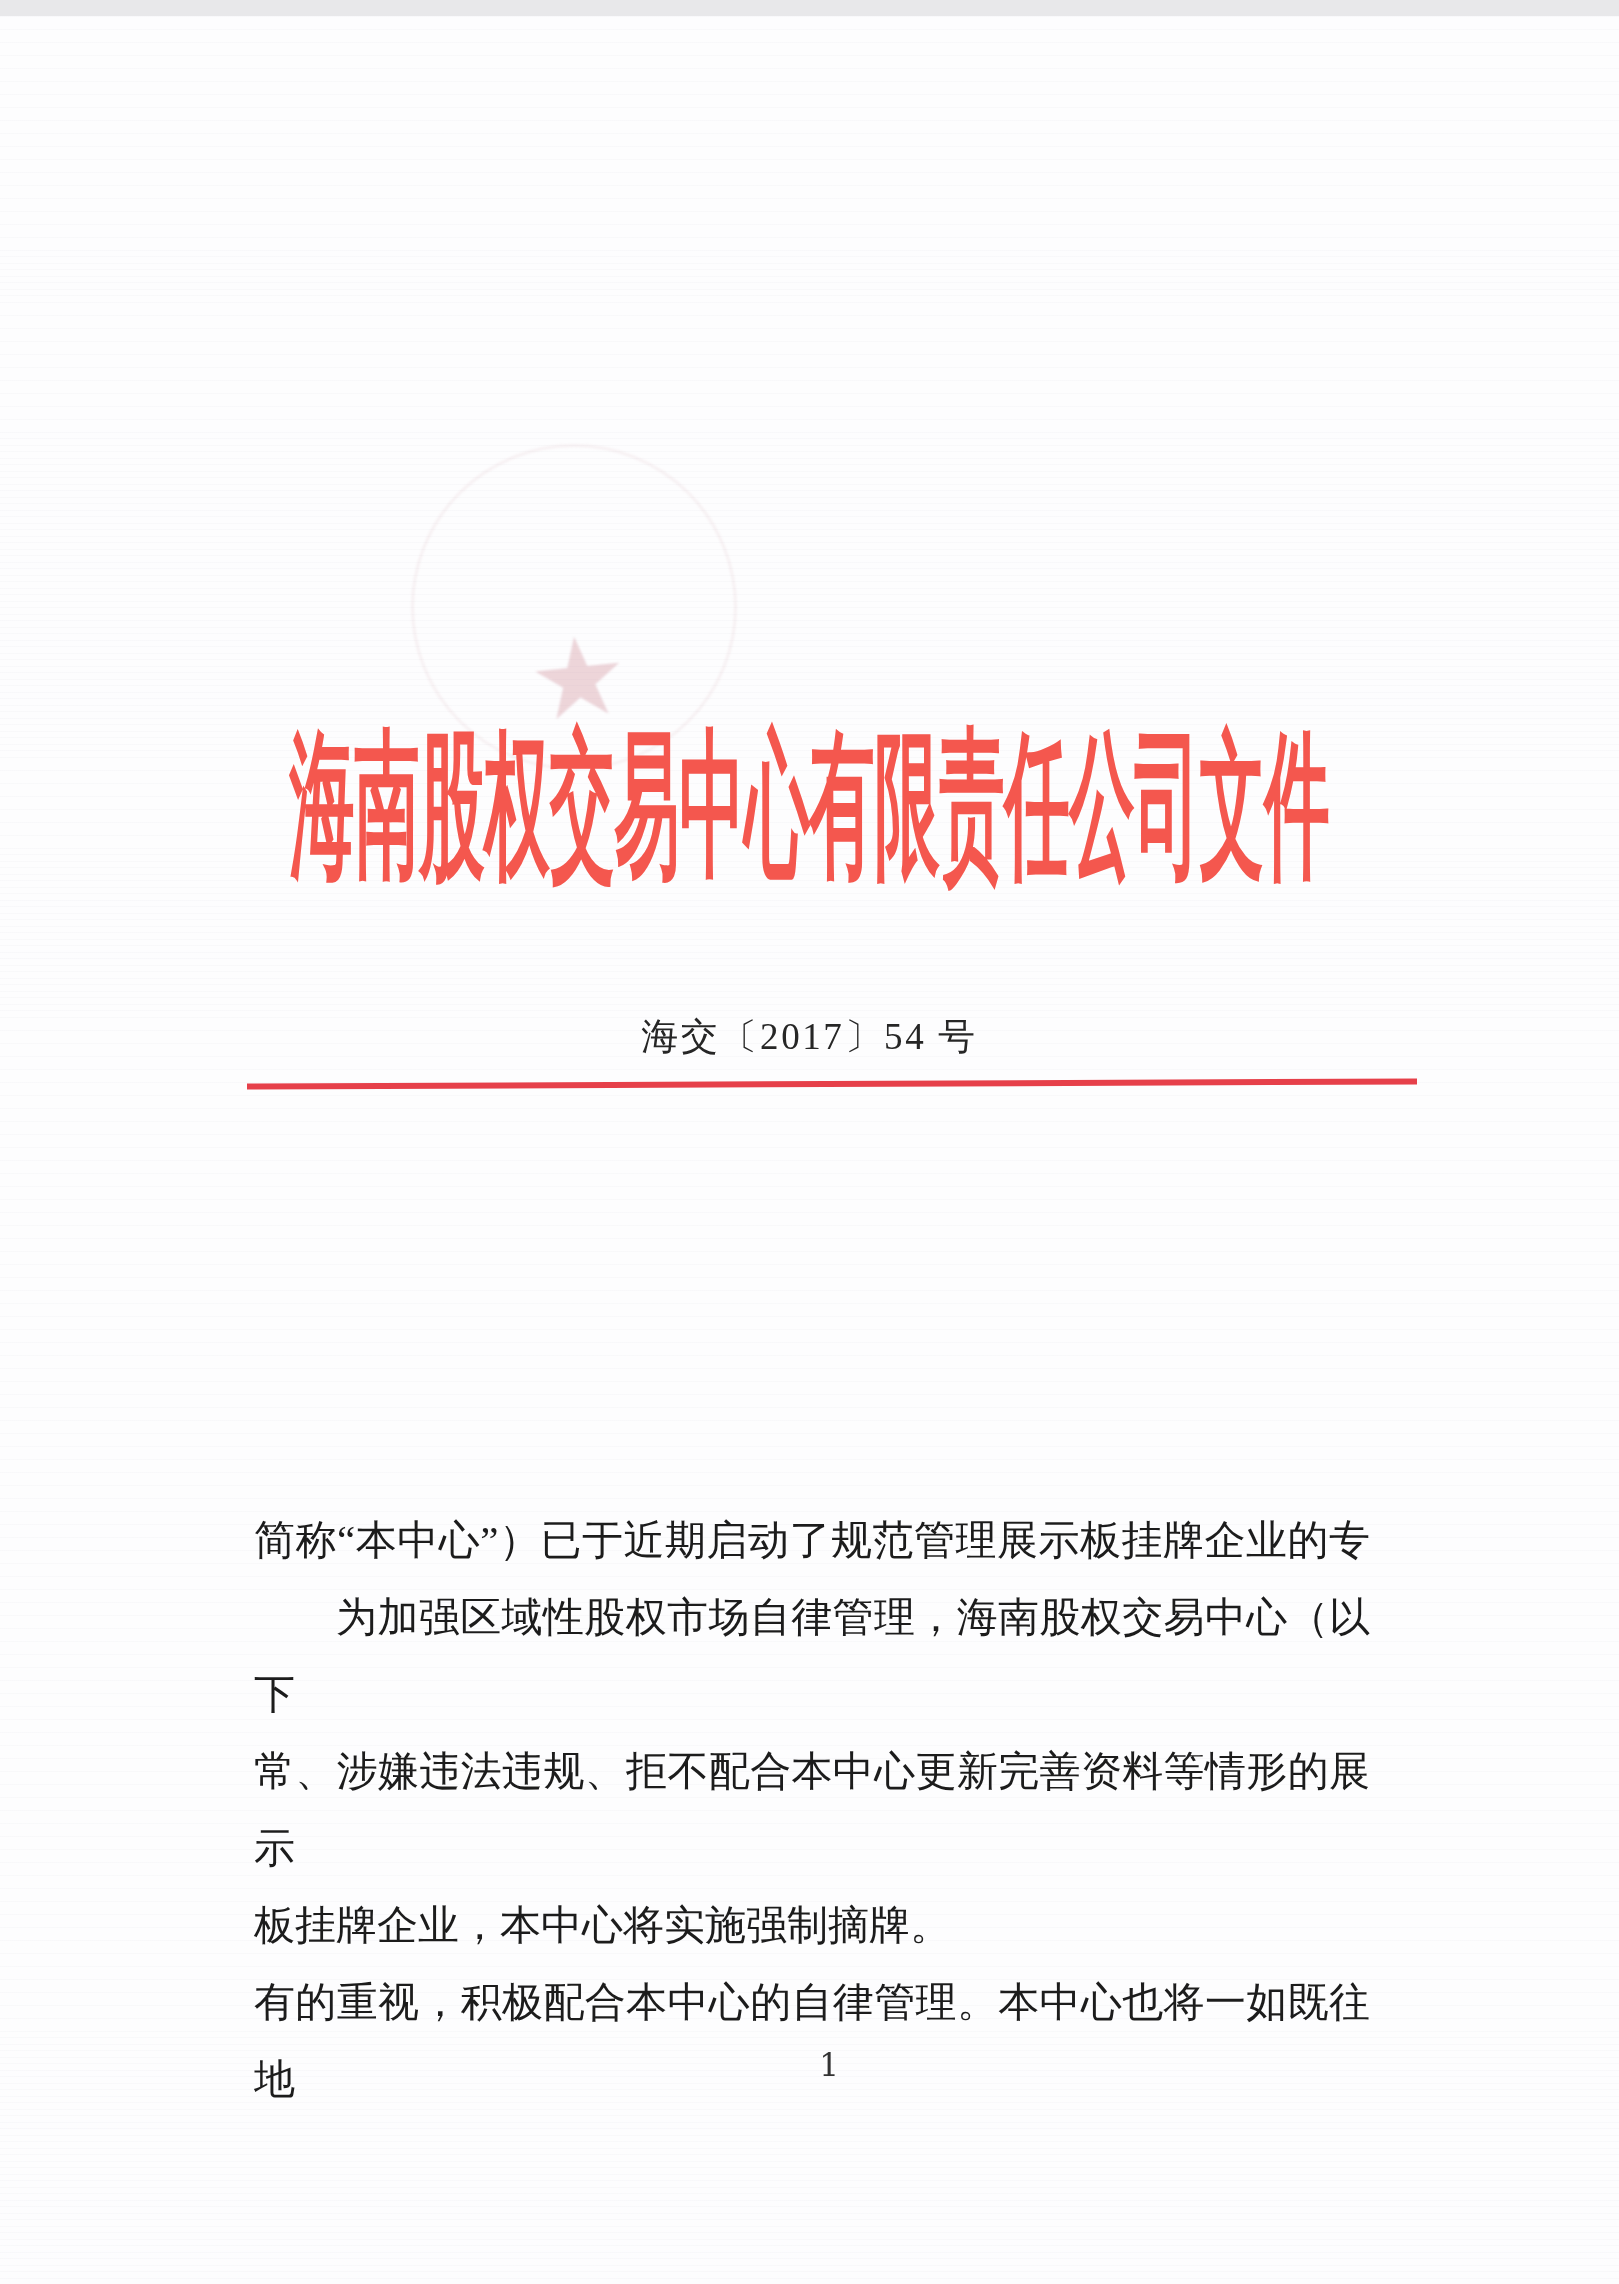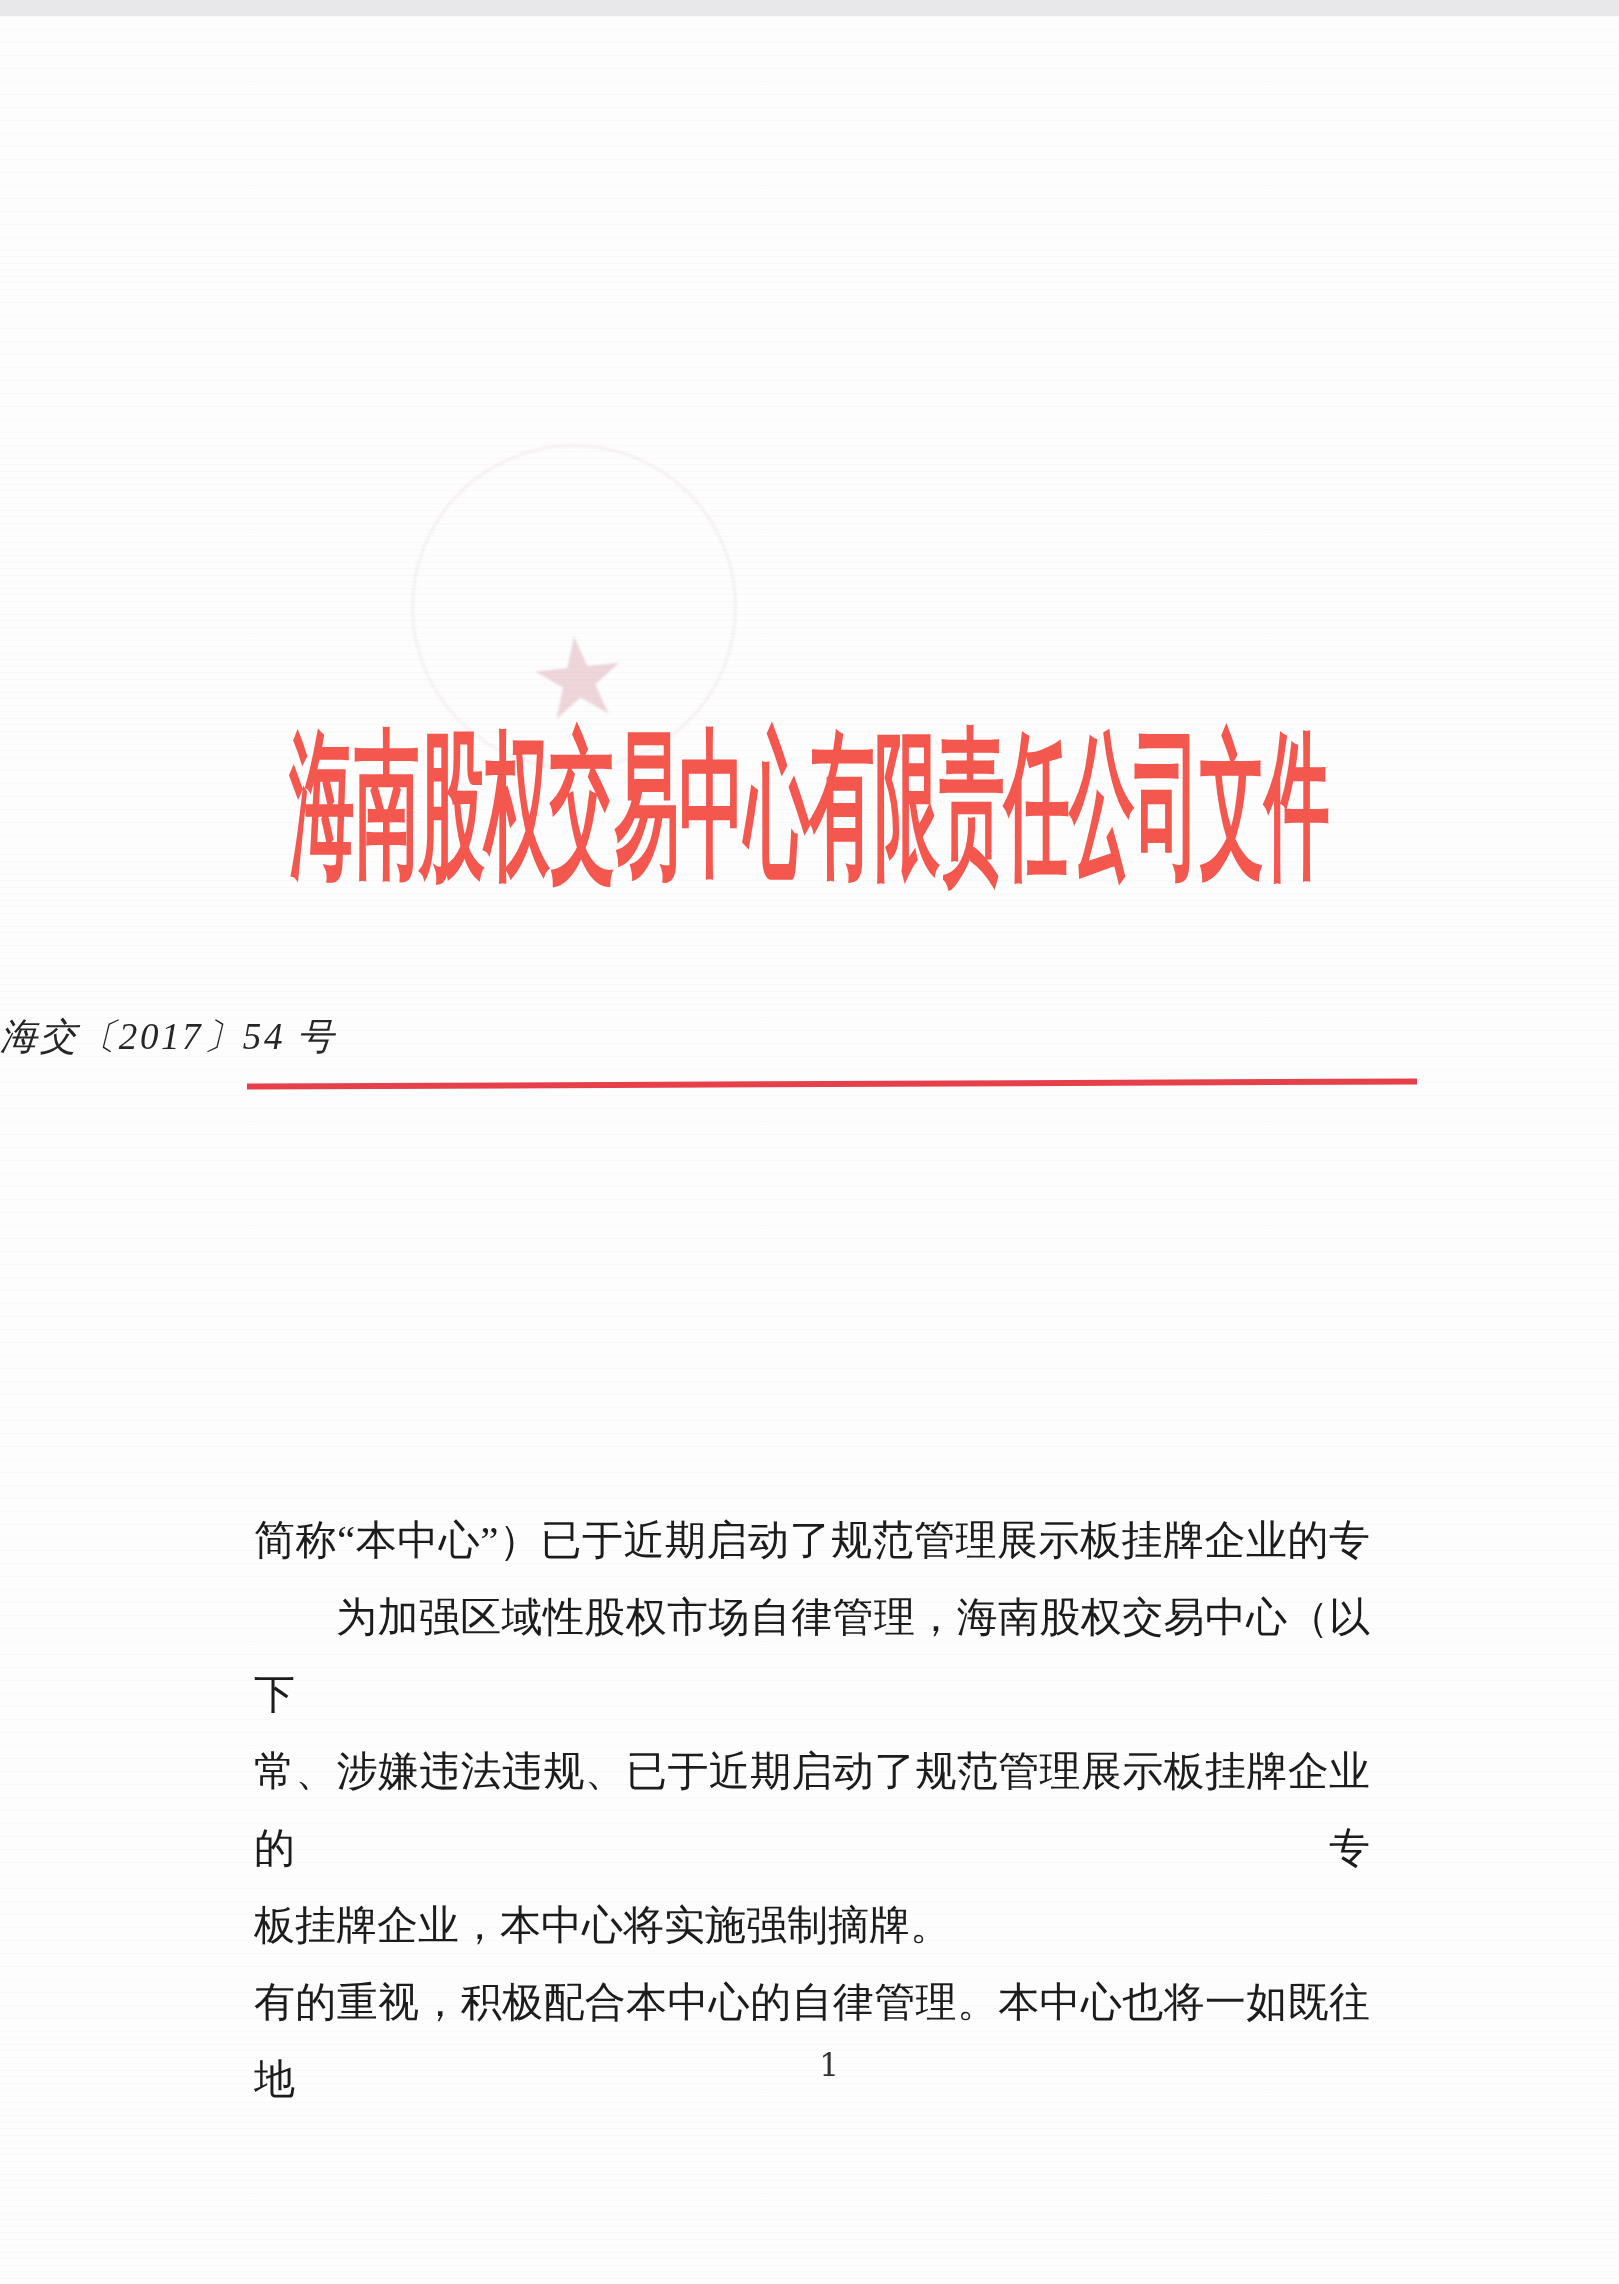--- a/index.html
+++ b/index.html
@@ -39,22 +39,22 @@
     letter-spacing:0px;white-space:nowrap;
   }
   .banner .stretch{
     display:inline-block;
     transform:scaleY(2.45);
     transform-origin:50% 50%;
   }
 
   .doc-number{
     position:absolute;left:0;right:0;top:997px;
-    font-size:37px;line-height:47px;
-    color:#262626;letter-spacing:2.6px;font-style:italic;
+    text-align:center;font-size:37px;line-height:47px;
+    color:#262626;letter-spacing:2.6px;
   }
 
   .red-rule{
     position:absolute;left:247px;top:1065px;width:1170px;height:5.9px;
     background:#e6404a;
     transform:rotate(-0.25deg);
   }
 
   .headline{
     position:absolute;left:0;right:0;top:1235px;
@@ -93,21 +93,21 @@
   </div>
 
   <div class="doc-number">海交〔2017〕54 号</div>
 
   <div class="red-rule"></div>
 
 
   <div class="body-block">
     <div class="line">简称“本中心”）已于近期启动了规范管理展示板挂牌企业的专</div>
     <div class="line indent">为加强区域性股权市场自律管理，海南股权交易中心（以下</div>
-    <div class="line">常、涉嫌违法违规、已于近期启动了规范管理展示板挂牌企业的专</div>
+    <div class="line">常、涉嫌违法违规、拒不配合本中心更新完善资料等情形的展示</div>
     <div class="line no-just">板挂牌企业，本中心将实施强制摘牌。</div>
     <div class="line">有的重视，积极配合本中心的自律管理。本中心也将一如既往地</div>
   </div>
 
   <div class="page-number">1</div>
 
 </div>
 
 
 </body></html>

